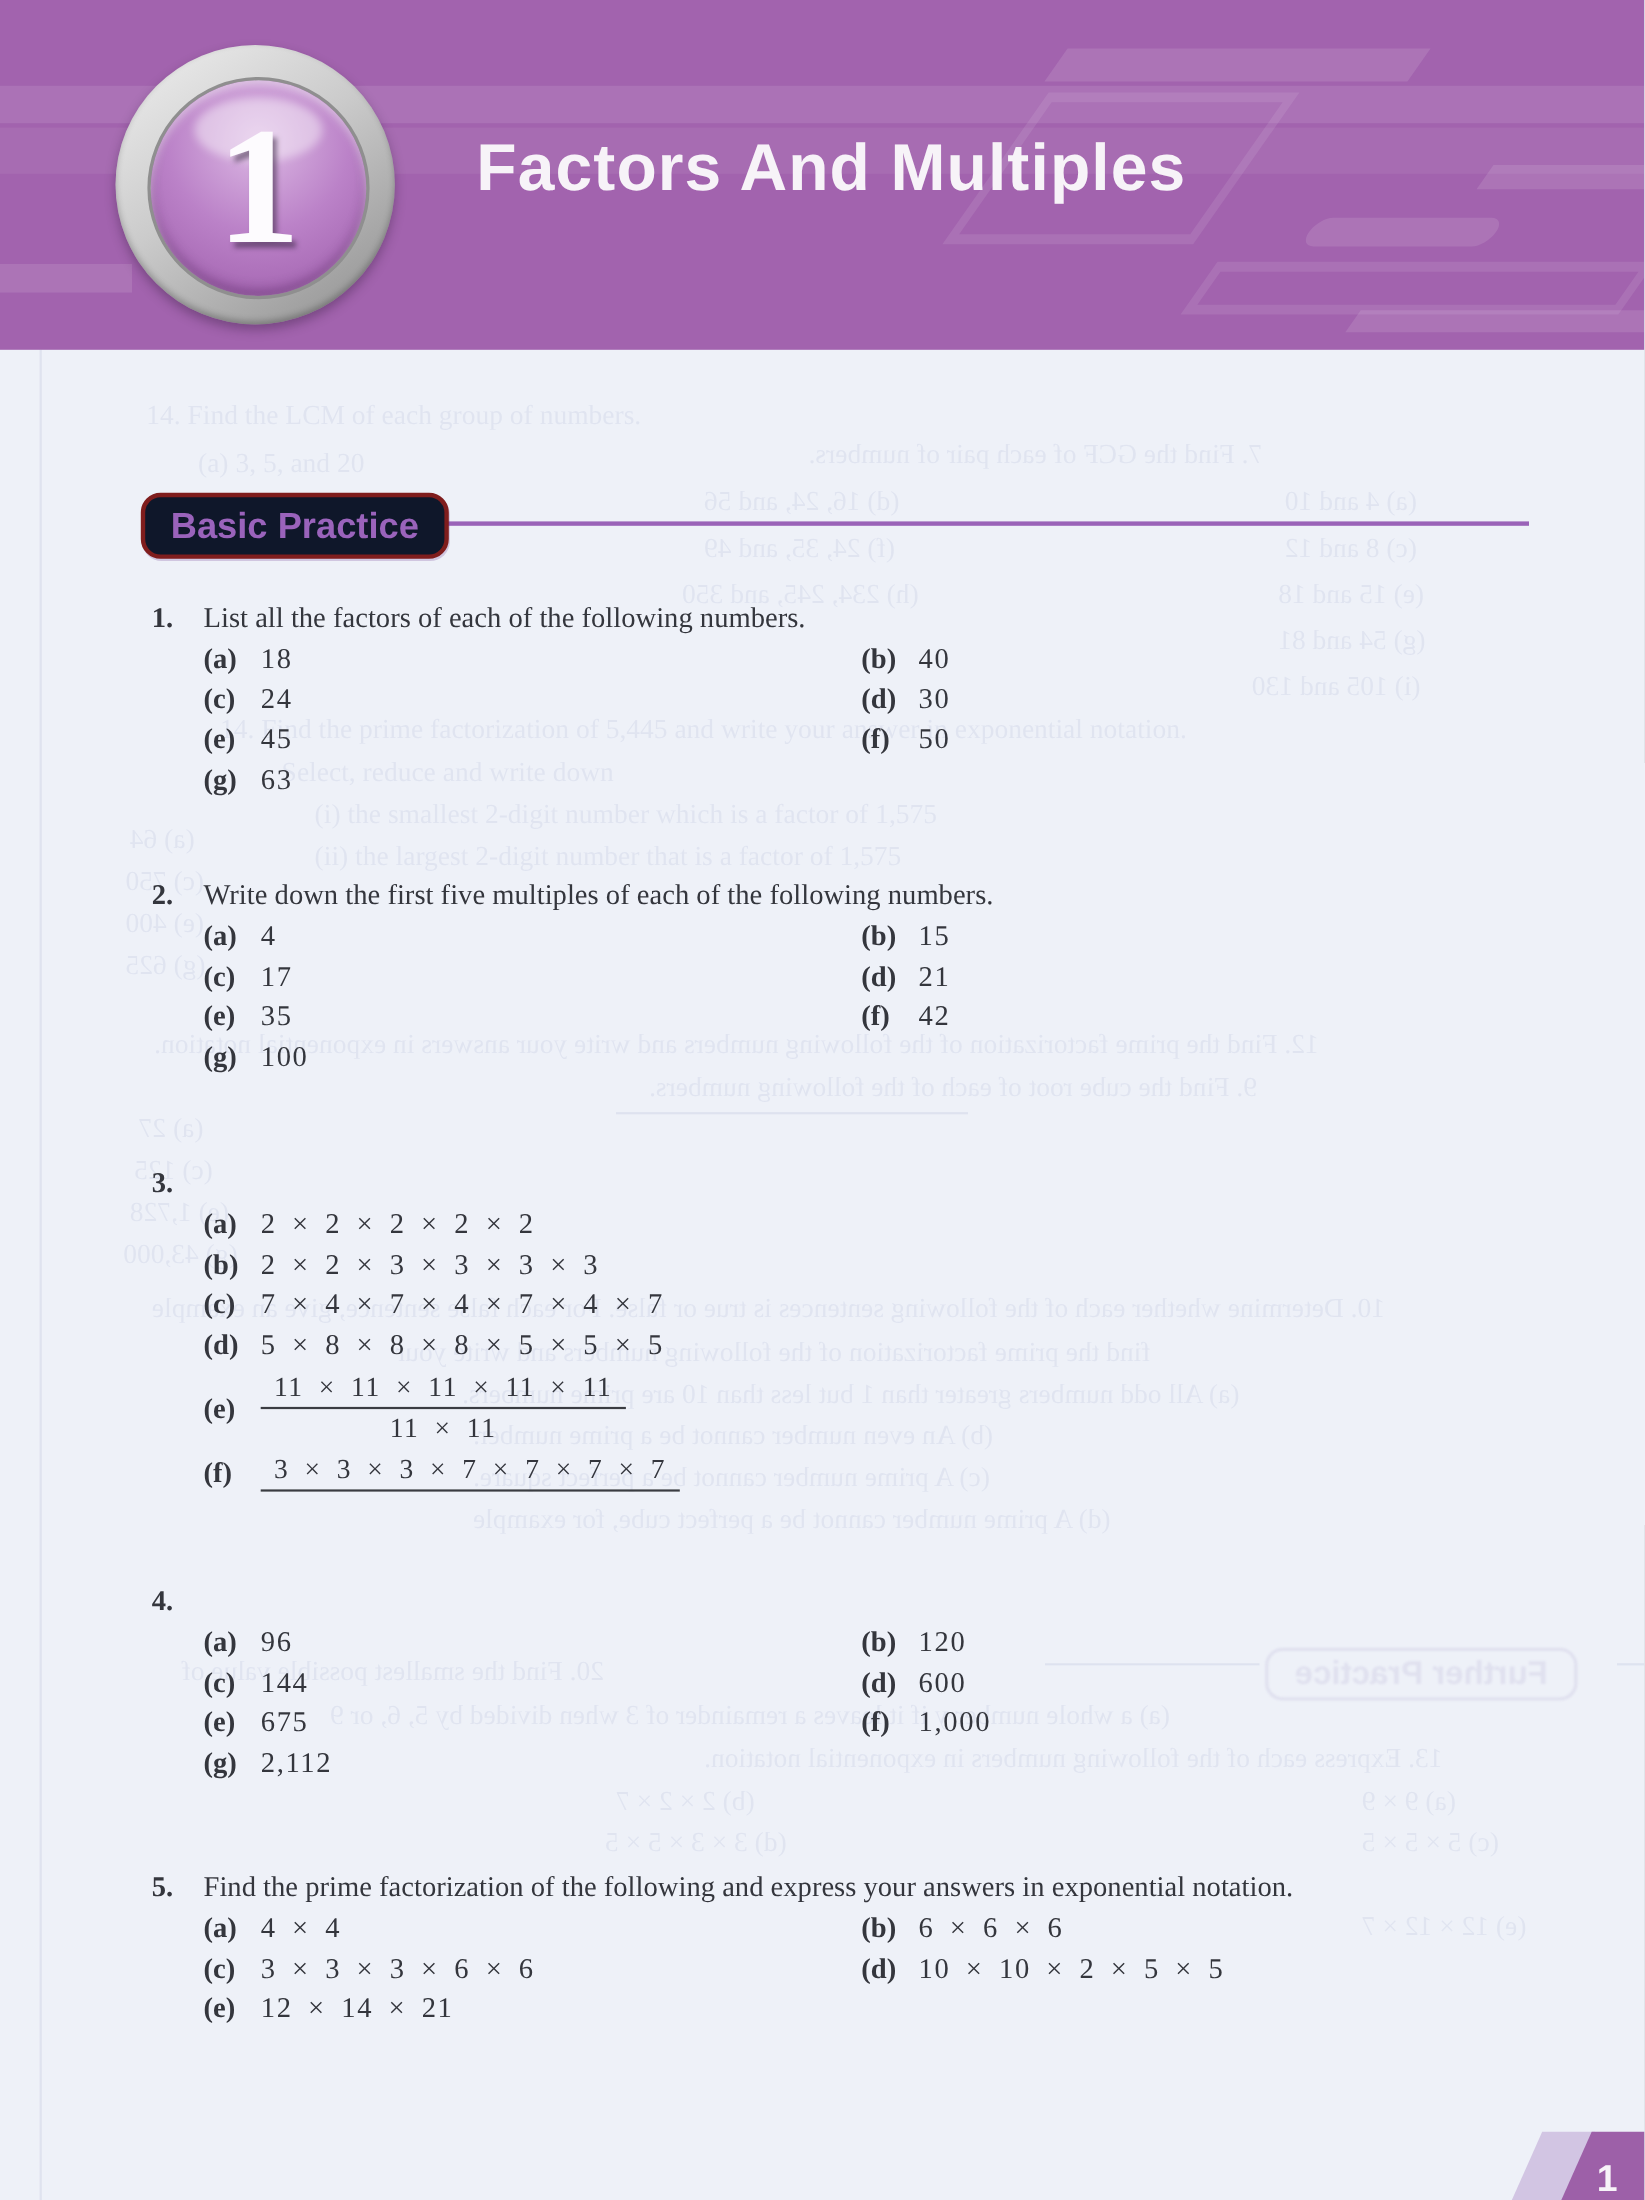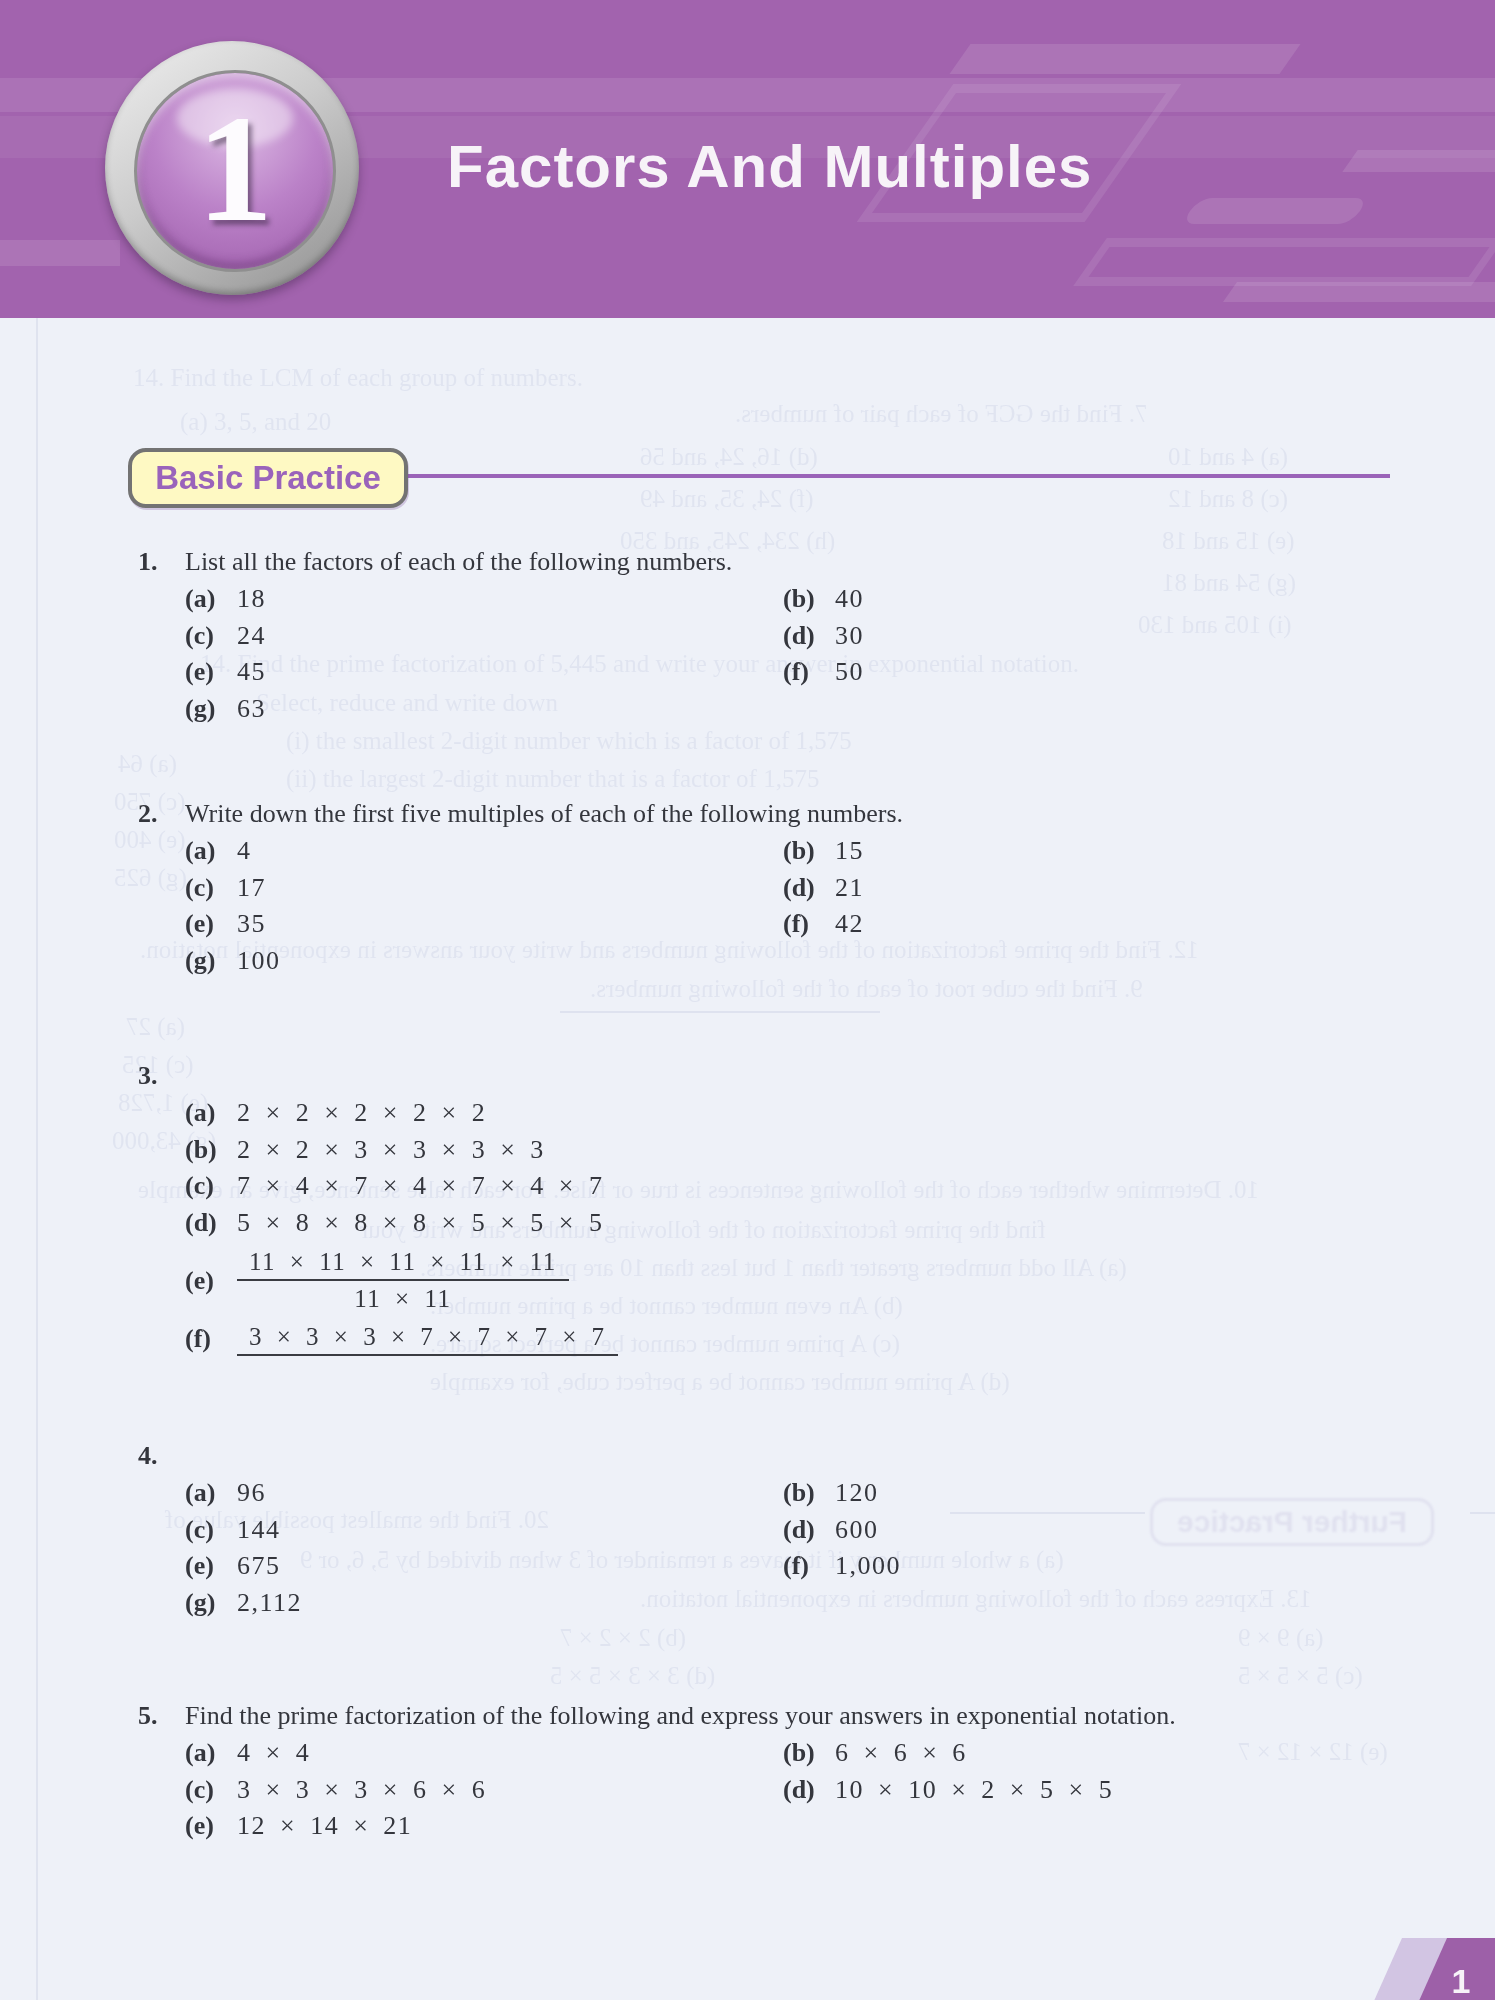--- a/index.html
+++ b/index.html
@@ -8,21 +8,21 @@
     background:#eef1f8;overflow:hidden;
     font-family:"Liberation Serif", serif;color:#34363d;
   }
   
   .banner{position:absolute;left:0;top:0;width:1495px;height:318px;background:#a263ae;overflow:hidden;}
   .deco{position:absolute;background:rgba(255,255,255,0.11);}
   .deco.outline{background:transparent;border:9px solid rgba(255,255,255,0.09);}
   .deco.skew{transform:skewX(-35deg);}
   .deco.pill{border-radius:14px;}
   .banner-title{
-    position:absolute;left:433px;top:118px;margin:14px;
+    position:absolute;left:433px;top:118px;margin:0;
     font-family:"Liberation Sans", sans-serif;font-weight:bold;font-size:60px;
     color:#f7f3f8;letter-spacing:1px;
   }
   
   .badge{
     position:absolute;left:105px;top:41px;width:254px;height:254px;border-radius:50%;
     background:linear-gradient(145deg,#f0f0f0 0%,#cbcbcb 45%,#8e8e8e 100%);
     box-shadow:0 5px 10px rgba(40,20,50,0.35), inset 0 -3px 6px rgba(0,0,0,0.25);
   }
   .badge-inner{
@@ -37,21 +37,21 @@
   }
   .badge-num{
     position:absolute;left:0;top:8px;width:196px;text-align:center;
     font-family:"Liberation Serif", serif;font-weight:bold;font-size:152px;line-height:176px;
     color:#fdfbfe;text-shadow:4px 5px 5px rgba(60,40,70,0.55);
   }
   
   .bp-line{position:absolute;left:396px;top:474px;width:994px;height:4px;background:#9a63b8;}
   .bp-pill{
     position:absolute;left:128px;top:448px;width:272px;height:52px;
-    background:#fef9c3;border:4px solid #737373;border-radius:18px;
+    background:#0f172a;border:4px solid #7f1d1d;border-radius:18px;
     display:flex;align-items:center;justify-content:center;
     font-family:"Liberation Sans", sans-serif;font-weight:bold;font-size:33px;color:#9a63bb;
     box-shadow:1px 2px 0 rgba(120,70,150,0.25);
   }
   
   .q{position:absolute;left:138px;width:1345px;font-size:26px;line-height:37px;}
   .q-head{display:flex;}
   .q-num{width:47px;font-weight:bold;flex:none;}
   .opts{margin-left:47px;display:grid;grid-template-columns:598px 1fr;grid-auto-rows:36.5px;}
   .opts.single{grid-template-columns:1fr;}

